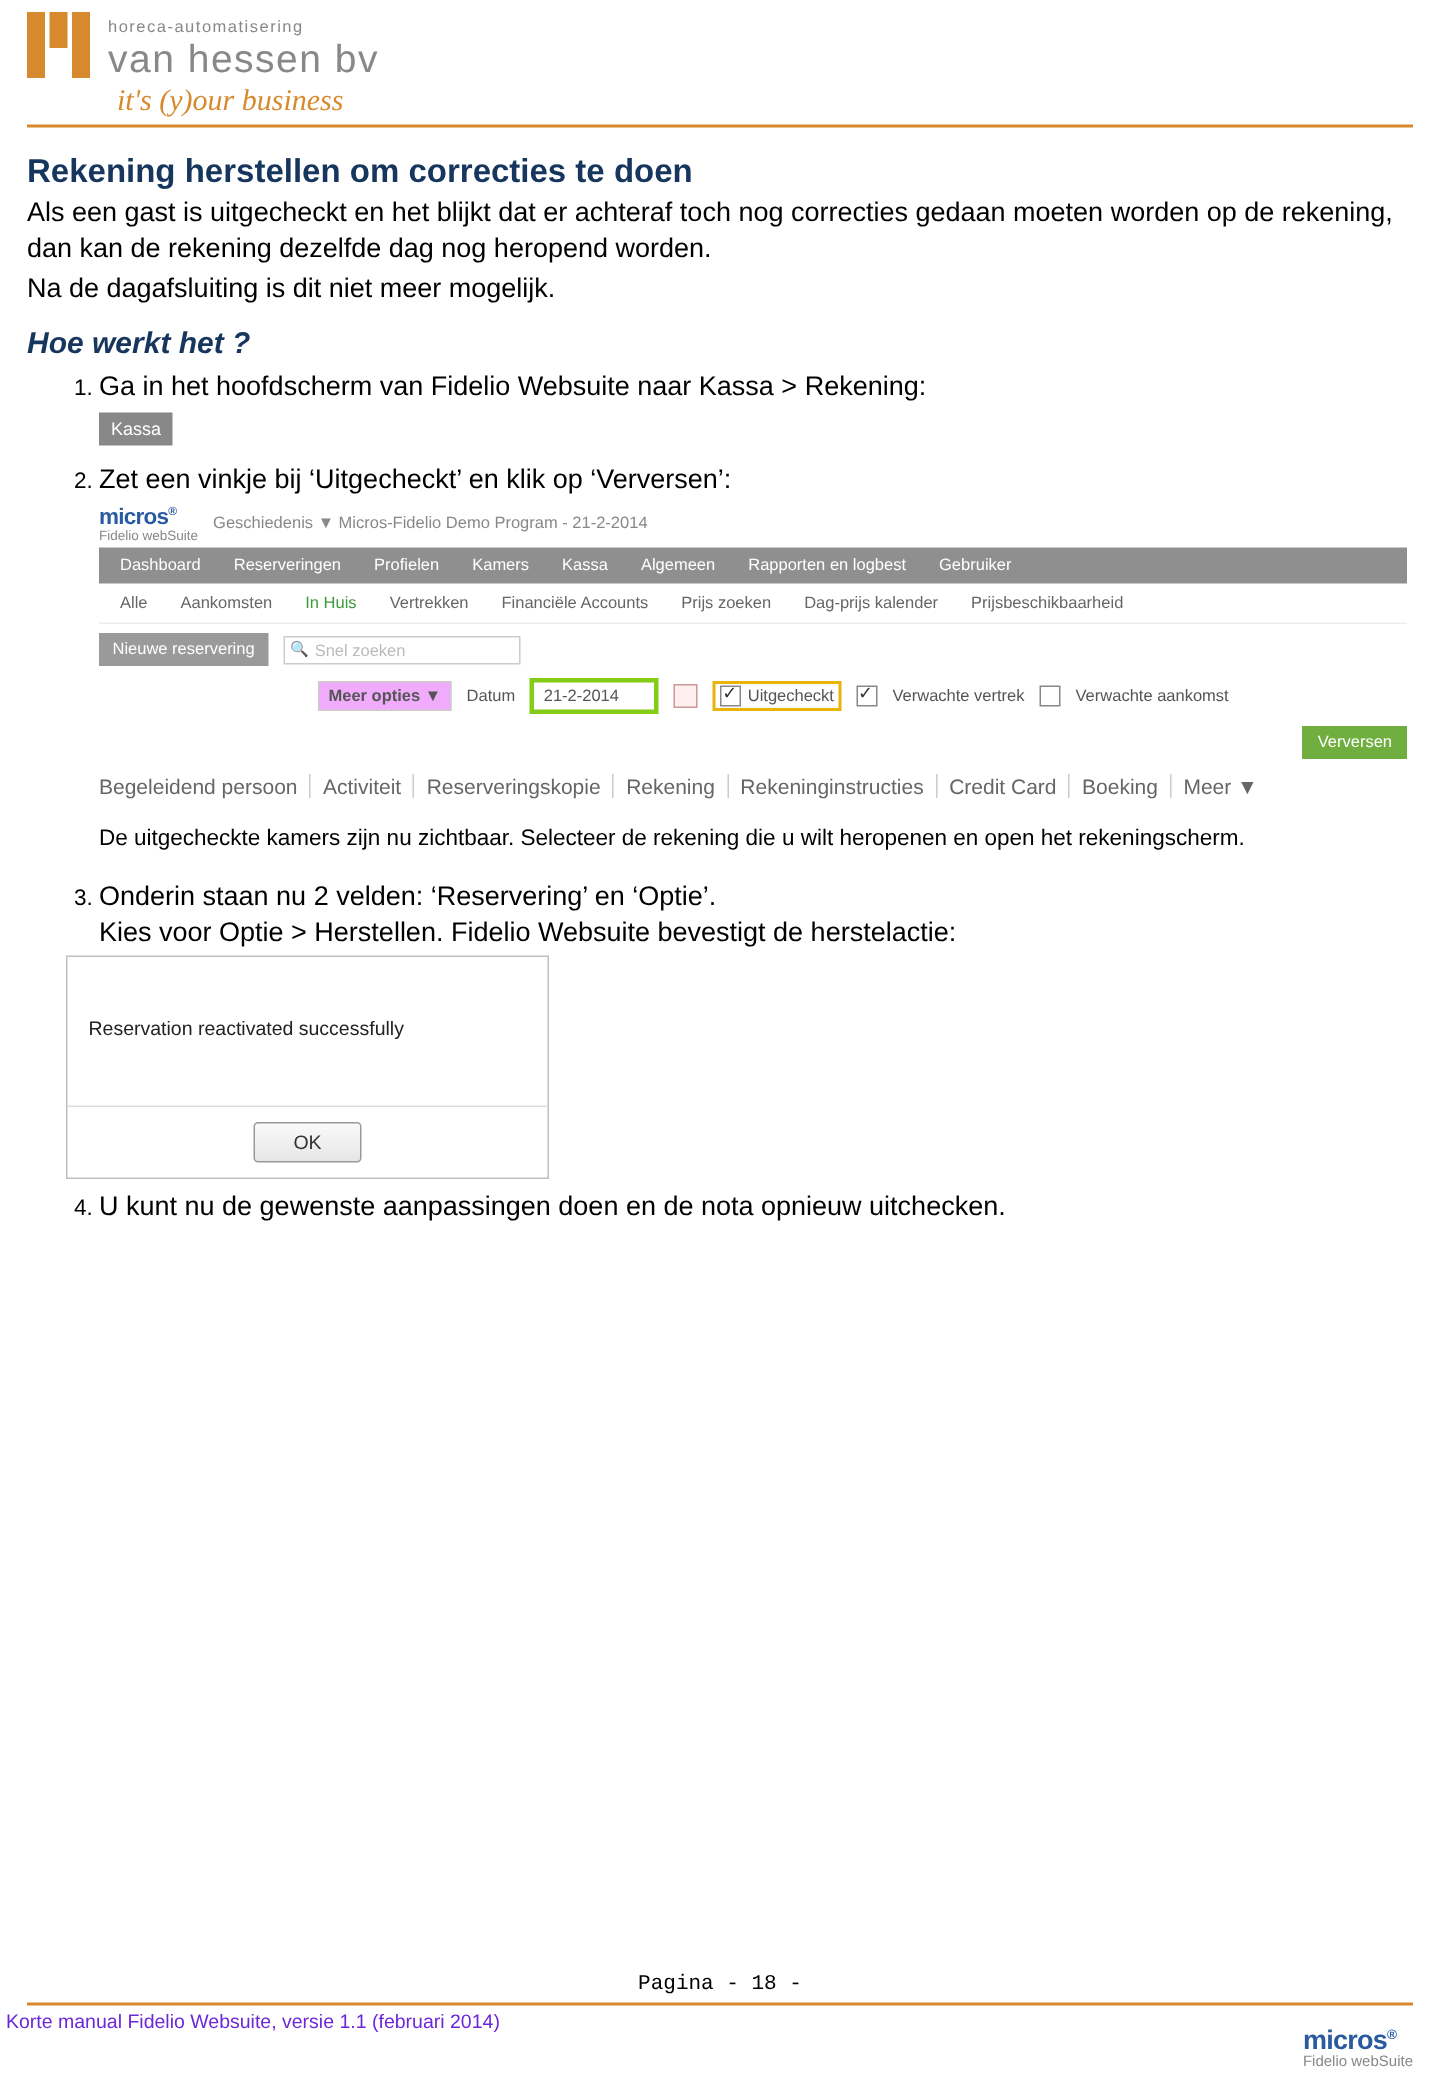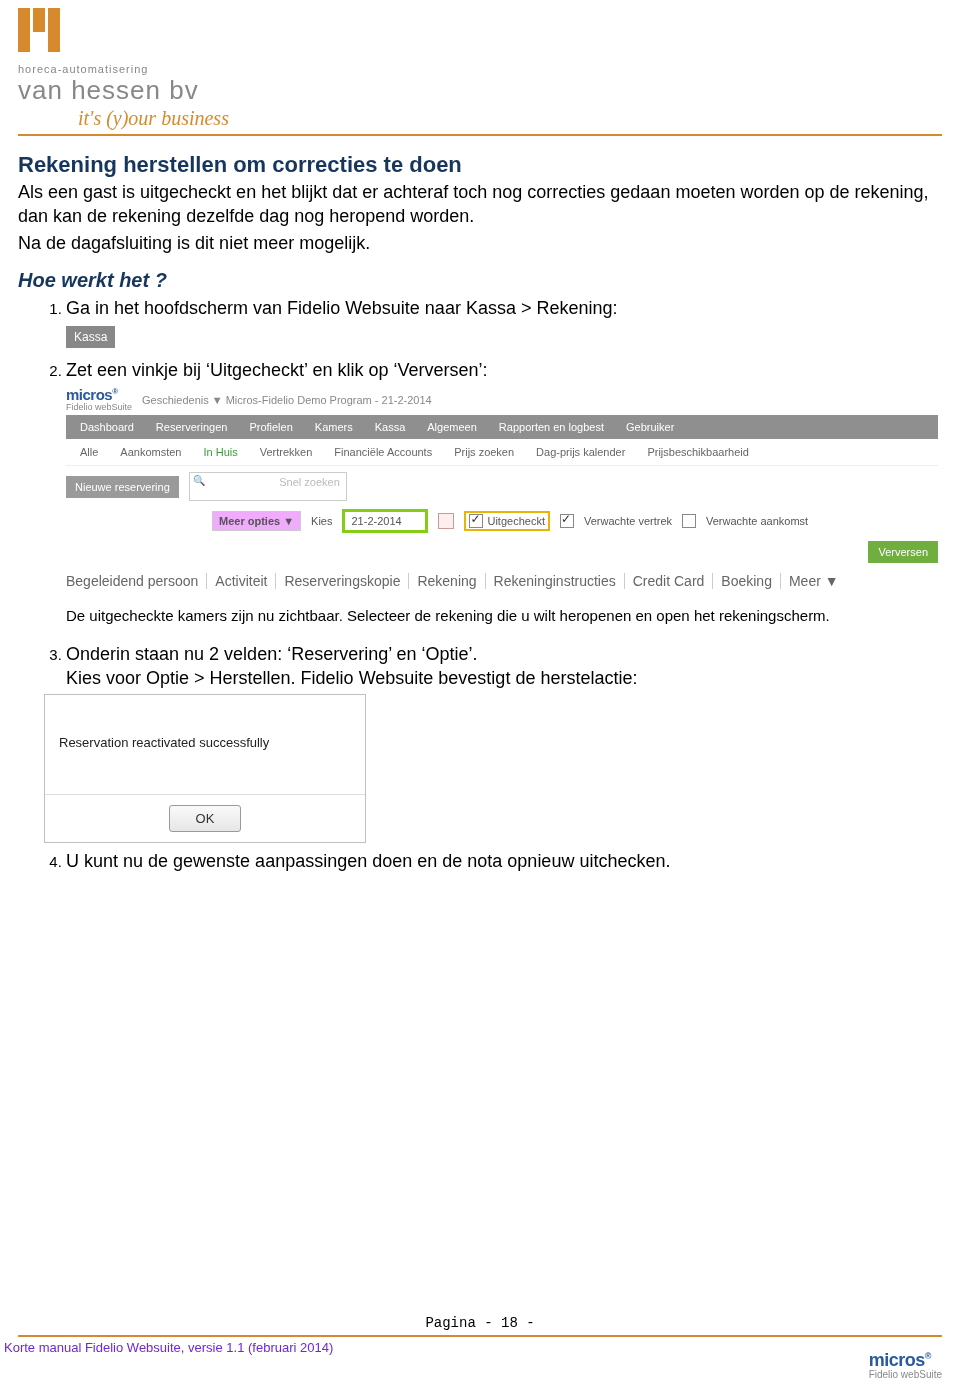--- a/index.html
+++ b/index.html
@@ -20,23 +20,22 @@
   
   .logo-block {
     padding-top: 6px;
     display: flex;
     flex-direction: column;
     border-bottom: 2px solid #d78a2d;
     padding-bottom: 2px;
   }
   .logo-top {
     display: flex;
-    align-items: flex-start;
+    align-items: flex-end;
     gap: 12px;
-    flex-direction: column;
   }
   .logo-mark {
     display: flex;
     gap: 3px;
     align-items: flex-start;
     padding-top: 2px;
   }
   .logo-mark .bar {
     background: #d78a2d;
     width: 12px;
@@ -172,26 +171,25 @@
   .btn-gray {
     background: #9a9a9a;
     color: #fff;
     border: none;
     padding: 5px 9px;
     font-size: 11px;
     text-align: right;
   }
   .search {
     border: 1px solid #ccc;
-    padding: 3px 6px 12px 20px;
+    padding: 3px 6px 2px 20px;
     color: #bbb;
     font-size: 11px;
     width: 130px;
     position: relative;
-    text-align: right;
   }
   .search::before {
     content: "🔍";
     position: absolute;
     left: 4px;
     top: 2px;
     font-size: 10px;
     color: #bbb;
   }
   .ws-row4 {
@@ -378,21 +376,21 @@
       <span>Prijs zoeken</span>
       <span>Dag-prijs kalender</span>
       <span>Prijsbeschikbaarheid</span>
     </div>
     <div class="ws-row3">
       <button class="btn-gray">Nieuwe reservering</button>
       <span class="search">Snel zoeken</span>
     </div>
     <div class="ws-row4">
       <span class="meer">Meer opties ▼</span>
-      <span>Kies</span>
+      <span>Datum</span>
       <span class="date-box">21-2-2014</span>
       <span class="cal-icon"></span>
       <span class="redbox">
         <span class="chk on"></span>
         <span>Uitgecheckt</span>
       </span>
       <span class="chk on"></span>
       <span>Verwachte vertrek</span>
       <span class="chk"></span>
       <span>Verwachte aankomst</span>

